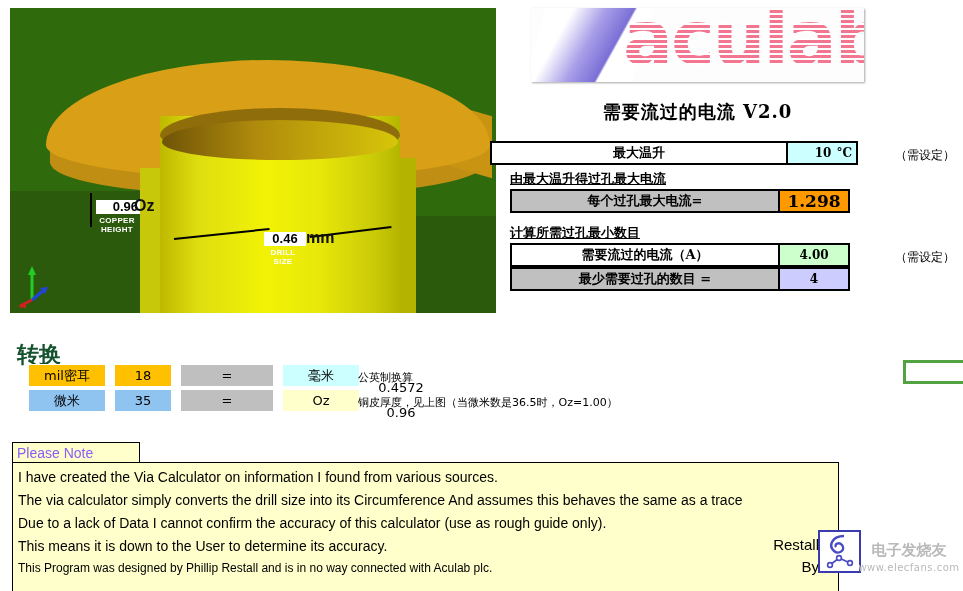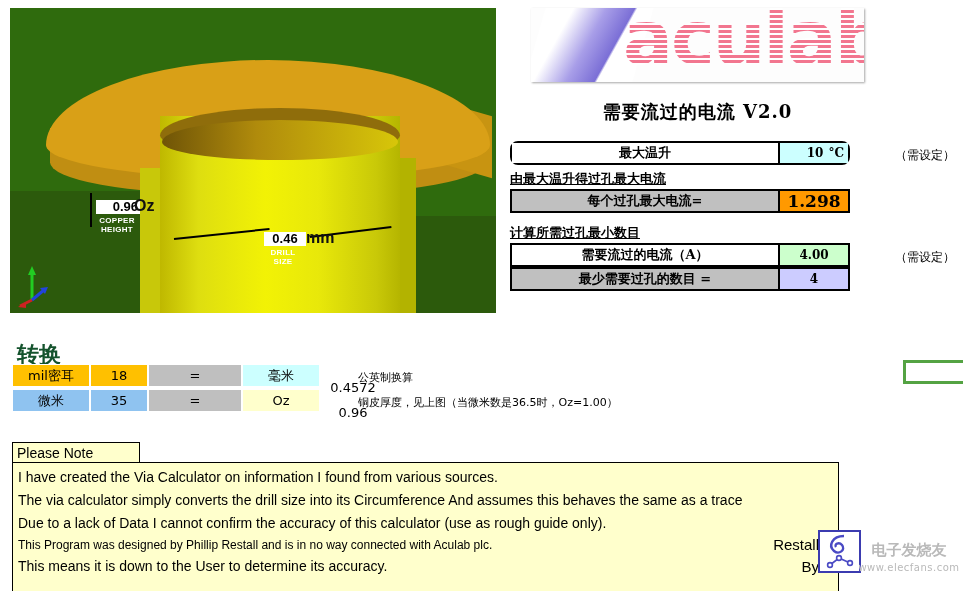--- a/index.html
+++ b/index.html
@@ -258,24 +258,25 @@
     position: absolute;
     left: 17px;
     top: 340px;
     font-family: "DejaVu Serif", serif;
     font-weight: bold;
     font-size: 22px;
     color: #14532d;
   }
   .conv-row {
     position: absolute;
-    left: 12px;
+    left: 28px;
     display: flex;
     height: 23px;
     box-sizing: border-box;
+    gap: 8px;
   }
   .conv-cell {
     display: flex;
     align-items: center;
     justify-content: center;
     box-sizing: border-box;
     border: 1px solid #ffffff;
     font-family: "DejaVu Sans", sans-serif;
     font-size: 13px;
     color: #000000;
@@ -316,21 +317,21 @@
     width: 128px;
     height: 21px;
     background: #ffffcc;
     border: 1px solid #000000;
     box-sizing: border-box;
     display: flex;
     align-items: center;
     padding-left: 4px;
     font-family: "Liberation Sans", sans-serif;
     font-size: 14px;
-    color: #000000;
+    color: #8b5cf6;
   }
   #note-body {
     position: absolute;
     left: 12px;
     top: 462px;
     width: 827px;
     height: 131px;
     background: #ffffcc;
     border: 1px solid #000000;
     box-sizing: border-box;
@@ -422,21 +423,21 @@
     <polygon points="30,27 22,28 27,34" fill="#2244dd"></polygon>
   </svg>
 </div>
 
 <div id="logo-box">
   <div class="logo-swoosh"></div>
   <div class="logo-word">aculab</div>
 </div>
 <div id="app-title">需要流过的电流 V2.0</div>
 
-<div class="calc-row" style="left:510px; top:141px; width:340px;border-radius:8px;">
+<div class="calc-row" style="left:490px; top:141px; width:368px;">
   <div class="calc-label bg-white">最大温升</div>
   <div class="calc-val bg-cyan with-unit">
     <span>10</span>
     <span>°C</span>
   </div>
 </div>
 <div class="req-note" style="left:895px; top:147px;">（需设定）</div>
 
 <div class="sec-head" style="left:510px; top:170px;">由最大温升得过孔最大电流</div>
 <div class="calc-row" style="left:510px; top:189px; width:340px;">
@@ -475,22 +476,22 @@
 </div>
 <div class="conv-note" style="left:358px; top:395px;">铜皮厚度，见上图（当微米数是36.5时，Oz=1.00）</div>
 
 <div id="green-cell"></div>
 
 <div id="note-tab">Please Note</div>
 <div id="note-body">
   <div class="note-line">I have created the Via Calculator on information I found from various sources.</div>
   <div class="note-line">The via calculator simply converts the drill size into its  Circumference And assumes this behaves the same as a trace</div>
   <div class="note-line">Due to a lack of Data I cannot confirm the accuracy of this calculator (use as rough guide only).</div>
+  <div class="note-line">This means it is down to the User to determine its accuracy.</div>
   <div class="note-line small">This Program was designed by Phillip Restall and is in no way connected with Aculab plc.</div>
-  <div class="note-line">This means it is down to the User to determine its accuracy.</div>
 </div>
 
 <div id="designed-by">
   <div>Restall</div>
   <div>By</div>
 </div>
 
 <div id="designer-logo">
   <svg width="39" height="39" viewBox="0 0 39 39">
     <rect x="0" y="0" width="39" height="39" fill="#ffffff"></rect>

